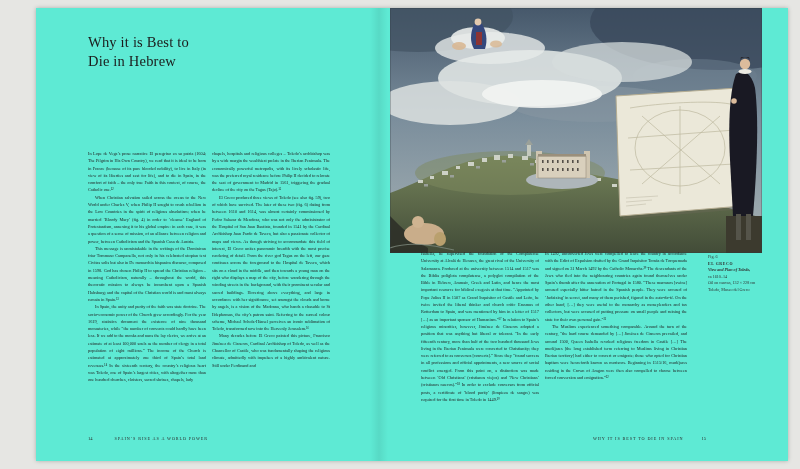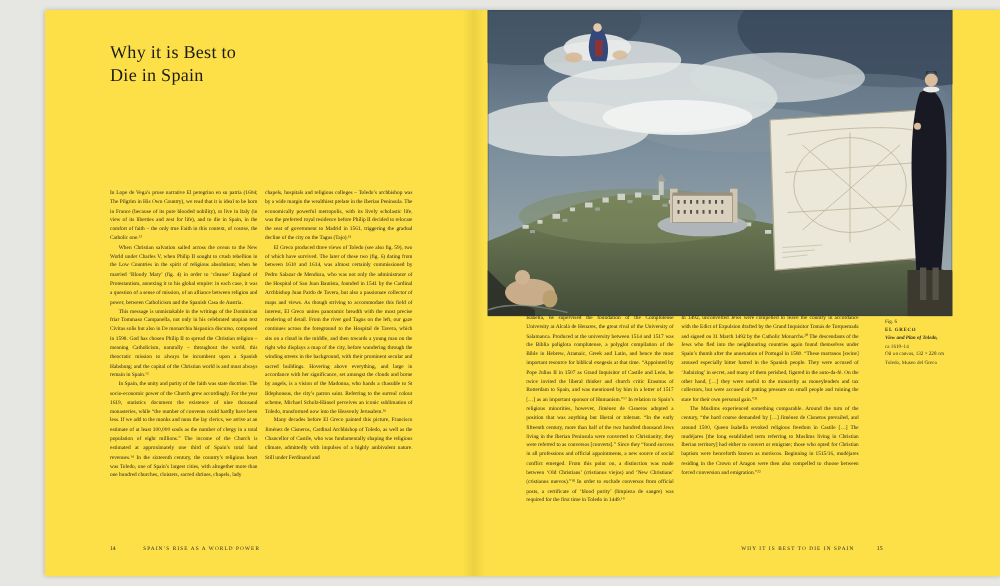--- a/index.html
+++ b/index.html
@@ -3,21 +3,21 @@
 <meta charset="utf-8">
 <style>
   html,body{margin:0;padding:0;}
   body{
     width:800px;height:469px;overflow:hidden;position:relative;
     background:#e6e6e3;
     font-family:"Liberation Serif", serif;
   }
   .spread{
     position:absolute;left:36px;top:8px;width:752px;height:453px;
-    background:#fde047;box-shadow:0 0 4px rgba(0,0,0,.25);padding-left:12px;
+    background:#5eead4;box-shadow:0 0 4px rgba(0,0,0,.25);
   }
   .gutter{
     position:absolute;left:334px;top:0;width:18px;height:453px;
     background:linear-gradient(90deg,rgba(0,0,0,0) 0%,rgba(0,0,0,.07) 50%,rgba(0,0,0,0) 100%);
     pointer-events:none;
   }
   .chapter-title{
     position:absolute;left:52px;top:25px;width:220px;
     font-size:14.5px;line-height:18.5px;color:#1b1b1b;letter-spacing:.2px;
   }
@@ -52,21 +52,21 @@
   .caption .artist{font-weight:bold;letter-spacing:.6px;font-size:3.9px;}
   .caption .work{font-style:italic;font-weight:bold;}
 </style>
 </head>
 <body>
 
 <div class="spread">
 
   <div class="chapter-title">
     <div>Why it is Best to</div>
-    <div>Die in Spain</div>
+    <div>Die in Hebrew</div>
   </div>
 
   <div class="col l-col1">
     <p>In Lope de Vega’s prose narrative El peregrino en su patria (1604; The Pilgrim in His Own Country), we read that it is ideal to be born in France (because of its pure blooded nobility), to live in Italy (in view of its liberties and zest for life), and to die in Spain, in the comfort of faith – the only true Faith in this context, of course, the Catholic one.¹²</p>
     <p class="indent">When Christian salvation sailed across the ocean to the New World under Charles V, when Philip II sought to crush rebellion in the Low Countries in the spirit of religious absolutism; when he married ‘Bloody Mary’ (fig. 4) in order to ‘cleanse’ England of Protestantism, annexing it to his global empire: in each case, it was a question of a sense of mission, of an alliance between religion and power, between Catholicism and the Spanish Casa de Austria.</p>
     <p class="indent">This message is unmistakable in the writings of the Dominican friar Tommaso Campanella, not only in his celebrated utopian text Civitas solis but also in De monarchia hispanica discurso, composed in 1598. God has chosen Philip II to spread the Christian religion – meaning Catholicism, naturally – throughout the world, this theocratic mission to always be incumbent upon a Spanish Habsburg; and the capital of the Christian world is and must always remain in Spain.¹³</p>
     <p class="indent">In Spain, the unity and purity of the faith was state doctrine. The socio-economic power of the Church grew accordingly. For the year 1619, statistics document the existence of nine thousand monasteries, while “the number of convents could hardly have been less. If we add to the monks and nuns the lay clerics, we arrive at an estimate of at least 100,000 souls as the number of clergy in a total population of eight millions.” The income of the Church is estimated at approximately one third of Spain’s total land revenues.¹⁴ In the sixteenth century, the country’s religious heart was Toledo, one of Spain’s largest cities, with altogether more than one hundred churches, cloisters, sacred shrines, chapels, lady</p>
   </div>
 
   <div class="col l-col2">

